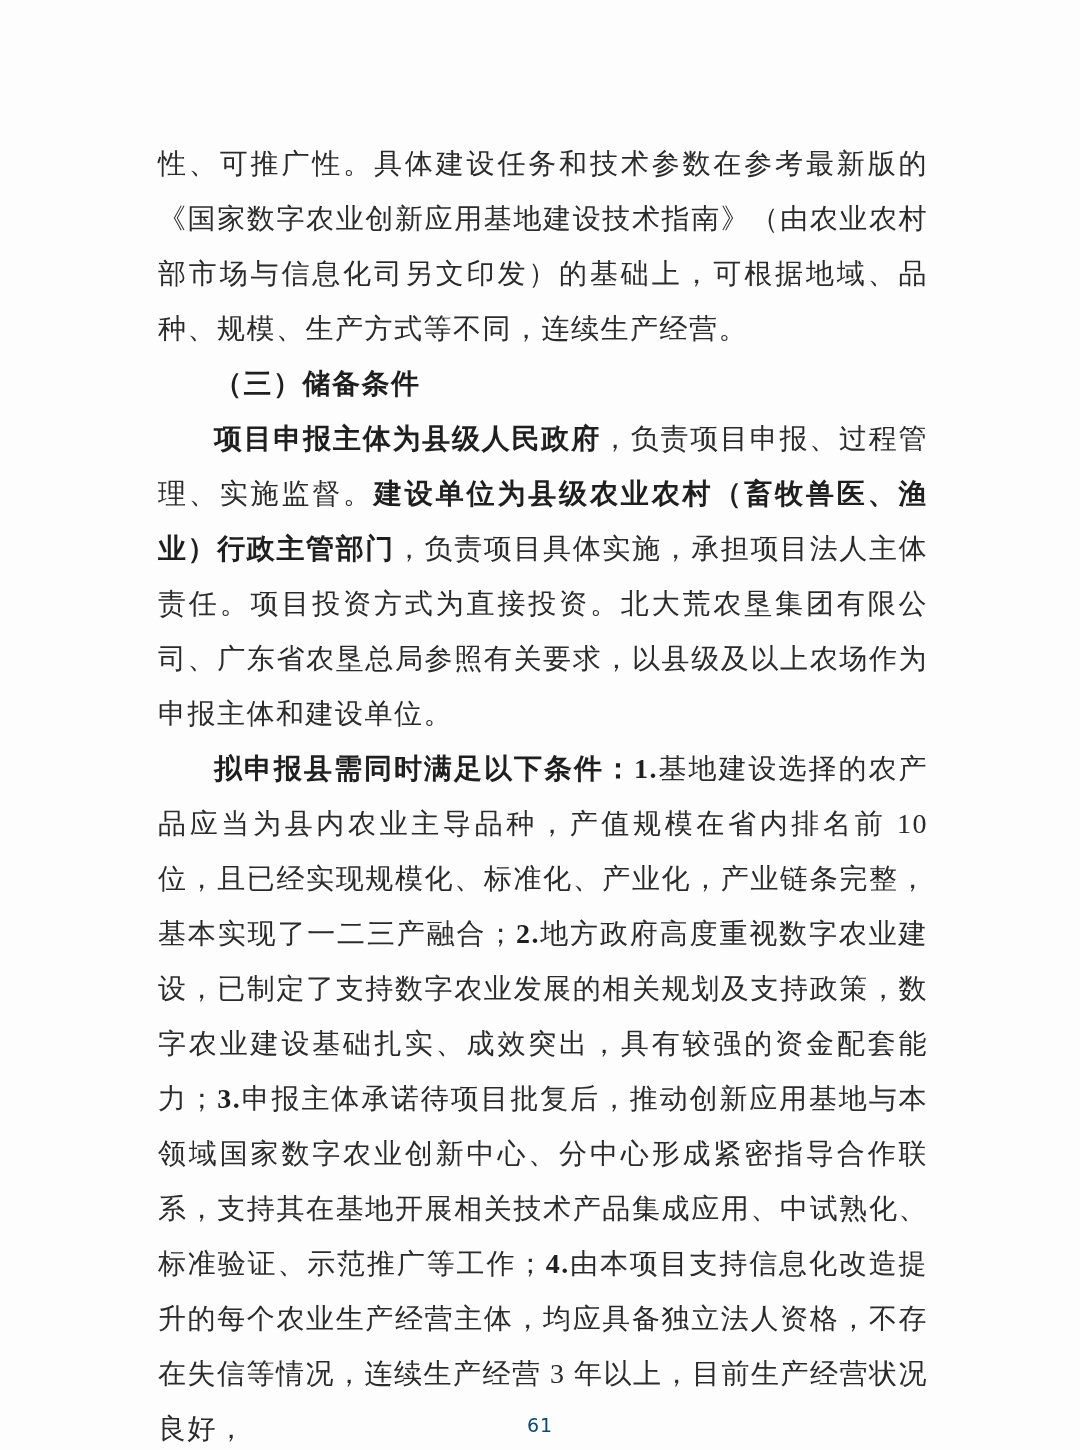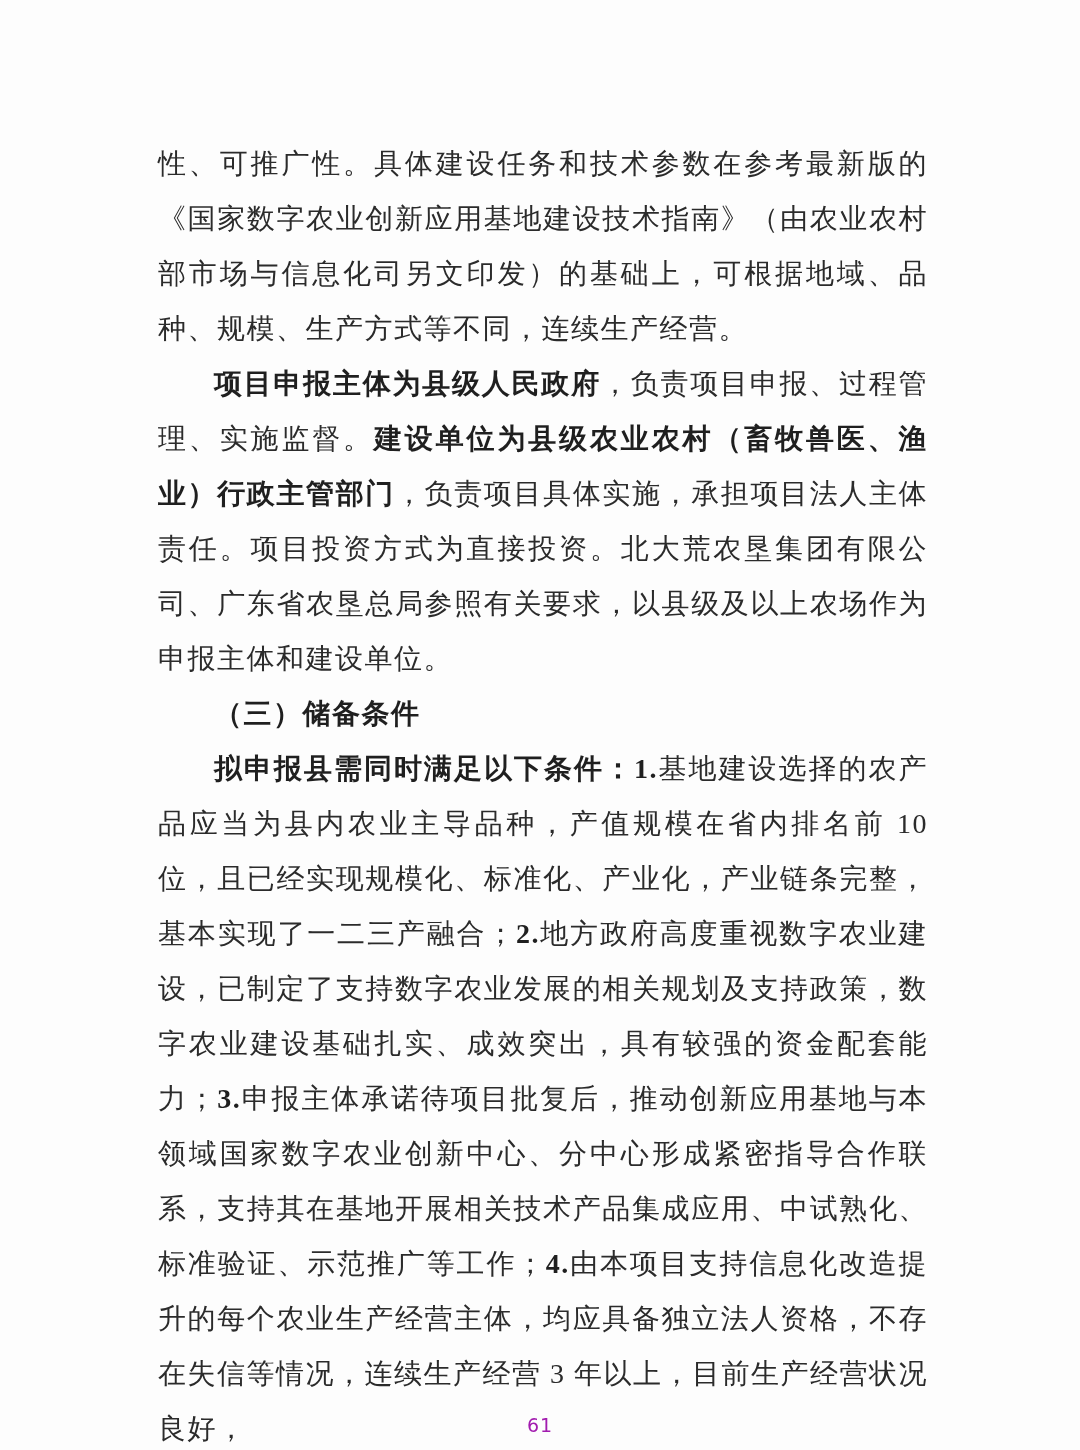--- a/index.html
+++ b/index.html
@@ -49,31 +49,31 @@
   .footer {
     position: absolute;
     left: 0;
     bottom: 14px;
     width: 100%;
     text-align: center;
   }
   .page-number {
     font-family: "DejaVu Sans", "Liberation Sans", sans-serif;
     font-size: 19px;
-    color: #a21caf;
+    color: #0c4a6e;
     letter-spacing: 1px;
   }
 </style>
 </head>
 <body>
 
 <div class="page">
   <div class="doc-body">
 
   <p class="para"><span class="seg">性、可推广性。具体建设任务和技术参数在参考最新版的《国家数字农业创新应用基地建设技术指南》（由农业农村部市场与信息化司另文印发）的基础上，可根据地域、品种、规模、生产方式等不同，连续生产经营。</span></p>
+      <p class="para indent heading"><span class="seg bold">（三）储备条件</span></p>
       <p class="para indent"><span class="seg bold">项目申报主体为县级人民政府</span><span class="seg">，负责项目申报、过程管理、实施监督。</span><span class="seg bold">建设单位为县级农业农村（畜牧兽医、渔业）行政主管部门</span><span class="seg">，负责项目具体实施，承担项目法人主体责任。项目投资方式为直接投资。北大荒农垦集团有限公司、广东省农垦总局参照有关要求，以县级及以上农场作为申报主体和建设单位。</span></p>
-      <p class="para indent heading"><span class="seg bold">（三）储备条件</span></p>
       <p class="para indent"><span class="seg bold">拟申报县需同时满足以下条件：</span><span class="seg bold">1.</span><span class="seg">基地建设选择的农产品应当为县内农业主导品种，产值规模在省内排名前 10 位，且已经实现规模化、标准化、产业化，产业链条完整，基本实现了一二三产融合；</span><span class="seg bold">2.</span><span class="seg">地方政府高度重视数字农业建设，已制定了支持数字农业发展的相关规划及支持政策，数字农业建设基础扎实、成效突出，具有较强的资金配套能力；</span><span class="seg bold">3.</span><span class="seg">申报主体承诺待项目批复后，推动创新应用基地与本领域国家数字农业创新中心、分中心形成紧密指导合作联系，支持其在基地开展相关技术产品集成应用、中试熟化、标准验证、示范推广等工作；</span><span class="seg bold">4.</span><span class="seg">由本项目支持信息化改造提升的每个农业生产经营主体，均应具备独立法人资格，不存在失信等情况，连续生产经营 3 年以上，目前生产经营状况良好，</span></p>
     </div>
   <div class="footer">
     <span class="page-number">61</span>
   </div>
 </div>
 
 </body></html>

